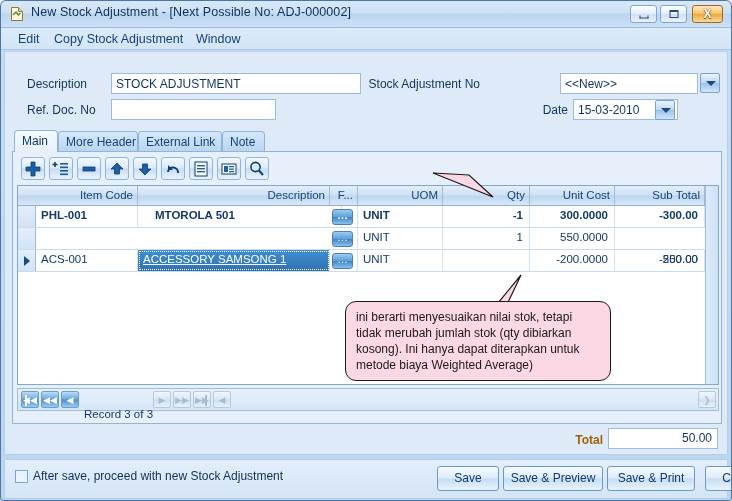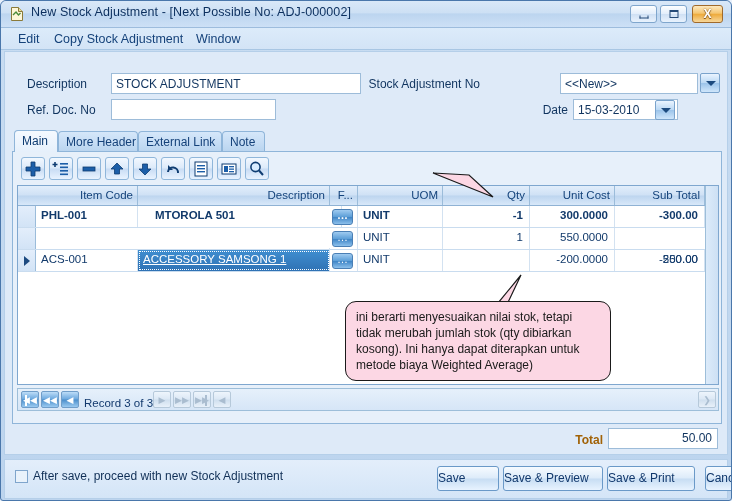--- a/index.html
+++ b/index.html
@@ -278,21 +278,21 @@
     background: linear-gradient(to bottom, #eef5fc 0%, #dce8f5 48%, #cfdfee 52%, #e8f1fa 100%);
     cursor: default;
   }
   .nglyph {
     position: absolute; left: 50%; top: 50%;
     transform: translate(-50%,-50%);
     font-size: 9px; color: #ffffff; line-height: 1;
   }
   .nbtn.disabled .nglyph { color: #aabdd0; }
   #recnav-label {
-    position: absolute; left: 66px; top: 8px;
+    position: absolute; left: 66px; top: 19px;
     font-size: 11.5px; color: #12396d;
     white-space: nowrap;
   }
   #recnav-scroll {
     position: absolute; right: 2px; top: 2px;
     width: 18px; height: 17px;
     border: 1px solid #b6c9da; border-radius: 2px;
     background: linear-gradient(to bottom, #eef5fc 0%, #dce8f5 48%, #cfdfee 52%, #e8f1fa 100%);
     cursor: pointer;
   }
@@ -329,21 +329,21 @@
     position: absolute; left: 28px; top: 9px;
     font-size: 12px; color: #102f56;
     white-space: nowrap; cursor: pointer;
   }
   .abtn {
     position: absolute; top: 6px; height: 25px;
     border: 1px solid #6a99c8;
     border-radius: 3px;
     background: linear-gradient(to bottom, #f6fbff 0%, #ddebfa 48%, #c7ddf3 52%, #e8f3ff 100%);
     font-size: 12px; color: #11386c;
-    line-height: 23px; 
+    line-height: 23px; text-align: center;
     cursor: pointer;
   }
 
   
   .callout {
     position: absolute;
     background: #fcd7e4;
     border: 1px solid #1a1a1a;
     border-radius: 11px;
     font-size: 12px;

